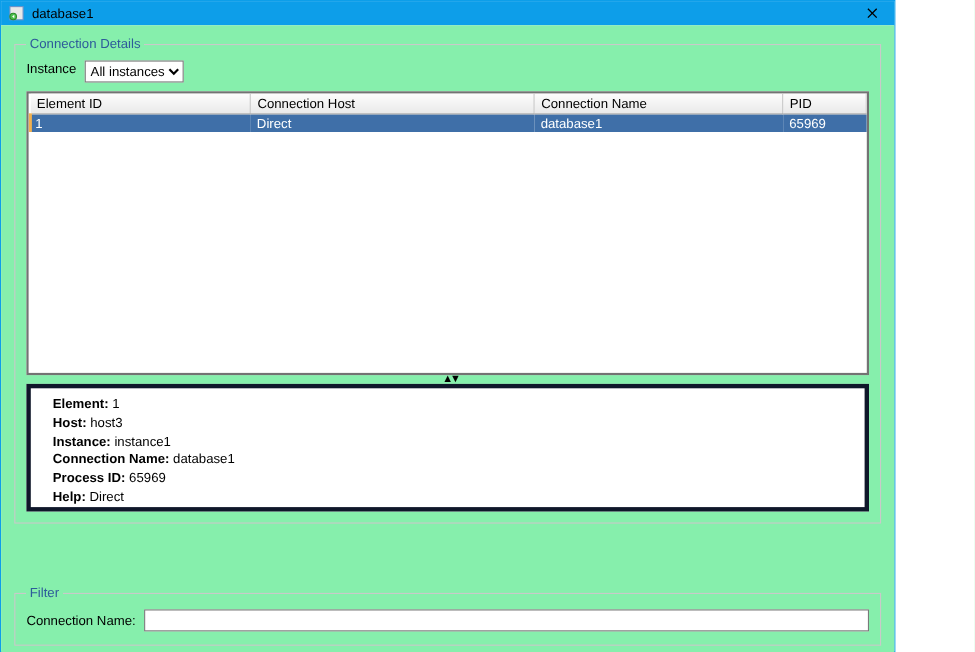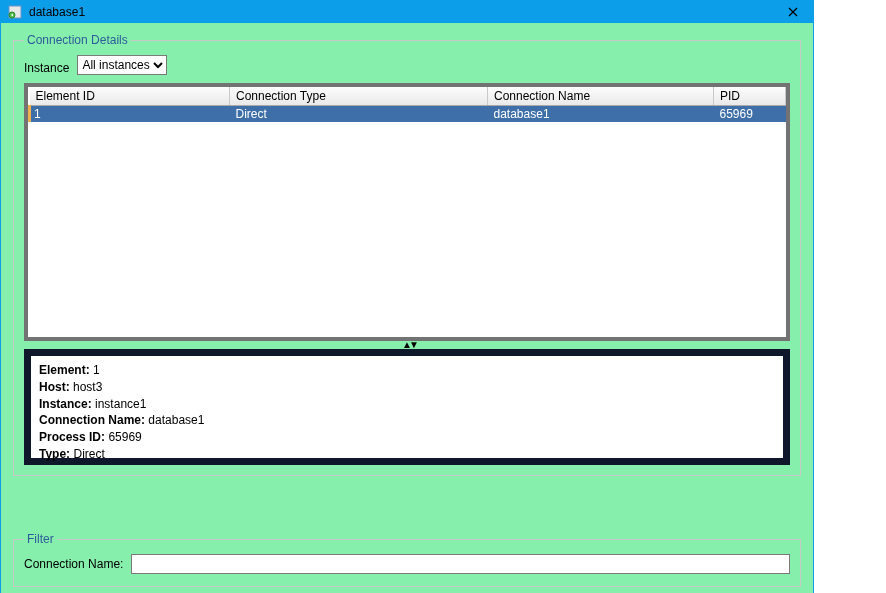--- a/index.html
+++ b/index.html
@@ -5,36 +5,36 @@
   * { box-sizing: border-box; }
   html, body { margin:0; padding:0; font-family: "Segoe UI", Tahoma, sans-serif; font-size:12px; color:#000; background:#fff; }
   .window { width:814px; height:593px; border:1px solid #0d9ee9; background:#fff; display:flex; flex-direction:column; }
   .titlebar { height:28px; background:#0d9ee9; display:flex; align-items:center; padding:0 6px; color:#000; }
   .titlebar .icon-wrap { width:16px; height:16px; margin-right:6px; display:flex; align-items:center; justify-content:center; }
   .titlebar .title { flex:1; font-size:12px; color:#000; }
   .titlebar .close { width:28px; height:22px; display:flex; align-items:center; justify-content:center; font-size:14px; cursor:pointer; color:#000; }
   .content { flex:1; background:#86efac; padding:10px 12px 10px 12px; display:flex; flex-direction:column; position:relative;gap:46px; }
   fieldset.group { border:1px solid #c9c9c9; margin:0 0 10px 0; padding:8px 10px 10px 10px; }
   fieldset.group > legend { color:#2e5b9a; padding:0 3px; font-size:12px; }
-  .instance-row { display:flex; align-items:flex-end; gap:6px; margin-bottom:8px; }
+  .instance-row { display:flex; align-items:flex-start; gap:6px; margin-bottom:8px; }
   .instance-row label { margin-right:2px; }
   select.instance { height:20px; font-size:12px; background:#fff; border:1px solid #7a7a7a; }
   .include-wrap { display:flex; align-items:center; margin-left:300px; }
   .include-wrap input { margin-right:4px; }
 
-  .table-wrap { border:4px solid #737373; background:#fff; height:258px; overflow:hidden; }
+  .table-wrap { border:2px solid #737373; background:#fff; height:258px; overflow:hidden; }
   table.data { width:100%; border-collapse:collapse; table-layout:fixed; font-size:12px; }
   table.data th { background:linear-gradient(#fdfdfd,#e9e9e9); border-right:1px solid #c9c9c9; border-bottom:1px solid #a9a9a9; text-align:left; padding:2px 6px; font-weight:400; height:18px; }
   table.data td { padding:1px 6px; height:16px; }
   tr.selected td { background:#3f6fa8; color:#fff; }
   tr.selected td:first-child { border-left:3px solid #f0b050; padding-left:3px; }
 
   .splitter { text-align:center; font-size:10px; line-height:8px; color:#000; user-select:none; margin:0 0 0 4px; letter-spacing:-3px; height:8px; }
 
-  .details-box { border:7px solid #0f172a; background:#fff; padding:6px 8px; line-height:1.4; height:116px; }
+  .details-box { border:4px solid #0f172a; background:#fff; padding:6px 20px; line-height:1.4; height:116px; }
   .details-box .row b { font-weight:700; }
 
   fieldset.filter { border:1px solid #c9c9c9; padding:8px 10px 12px 10px; margin:0 0 2px 0; }
   fieldset.filter legend { color:#2e5b9a; padding:0 3px; font-size:12px; }
   .filter-row { display:flex; align-items:center; gap:8px; }
   .filter-row input[type=text] { flex:1; height:20px; border:1px solid #7a7a7a; background:#fff; padding:0 4px; font-size:12px; }
 
   .button-row { display:flex; justify-content:space-between; padding:0 2px; margin-top:auto; }
   button.std { min-width:70px; height:22px; background:linear-gradient(#fefefe,#e6e6e6); border:1px solid #9a9a9a; border-radius:2px; font-size:12px; cursor:pointer; padding:0 10px; }
   .underline-access { }
@@ -78,21 +78,21 @@
         <table class="data">
           <colgroup>
             <col style="width:200px">
               <col style="width:258px">
               <col style="width:226px">
               <col>
           </colgroup>
           <thead>
             <tr>
               <th>Element ID</th>
-              <th>Connection Type</th>
+              <th>Connection Host</th>
               <th>Connection Name</th>
               <th>PID</th>
             </tr>
           </thead>
           <tbody>
             <tr class="selected">
               <td>1</td>
               <td>Direct</td>
               <td>database1</td>
               <td>65969</td>
@@ -102,21 +102,21 @@
       </div>
 
       <div class="splitter">▲▼</div>
 
       <div class="details-box">
         <div class="row"><b>Element:</b> <span>1</span></div>
         <div class="row"><b>Host:</b> <span>host3</span></div>
         <div class="row"><b>Instance:</b> <span>instance1</span></div>
         <div class="row"><b>Connection Name:</b> <span>database1</span></div>
         <div class="row"><b>Process ID:</b> <span>65969</span></div>
-        <div class="row"><b>Type:</b> <span>Direct</span></div>
+        <div class="row"><b>Help:</b> <span>Direct</span></div>
       </div>
     </fieldset>
 
     <fieldset class="filter">
       <legend>Filter</legend>
       <div class="filter-row">
         <label>Connection Name:</label>
         <input type="text" value="" style="">
       </div>
     </fieldset>

